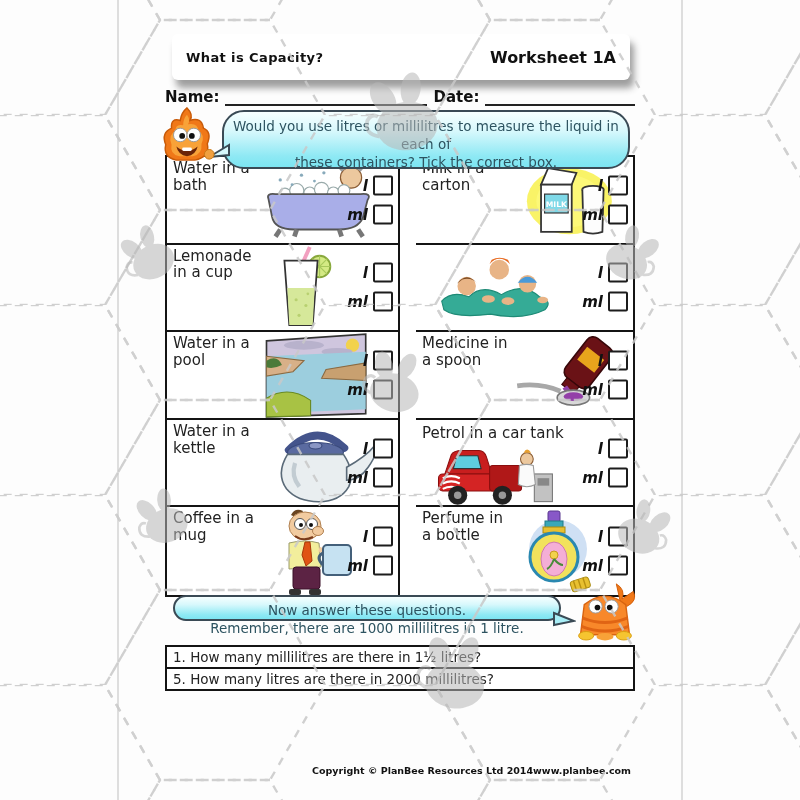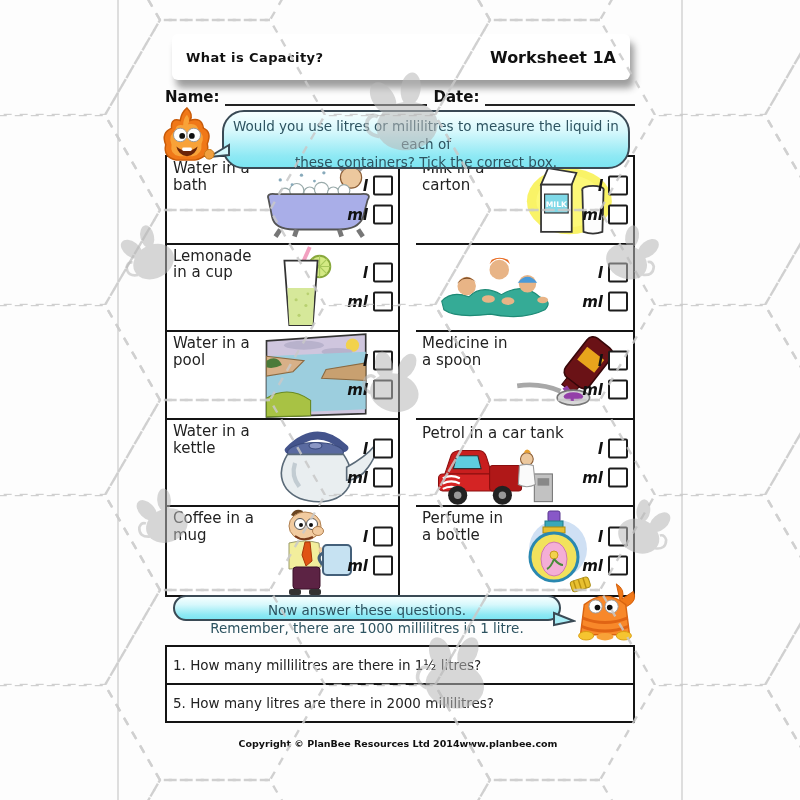--- a/index.html
+++ b/index.html
@@ -49,25 +49,25 @@
   .unit-row{display:flex;align-items:center;gap:5px;justify-content:flex-end;}
   .unit-label{font-weight:bold;font-style:italic;font-size:15px;color:#111;}
   .checkbox{width:20px;height:20px;border:2px solid #1c1c1c;border-radius:2px;background:#fff;box-sizing:border-box;}
   [data-name="container-cell-petrol-car"]{flex-wrap:wrap;align-content:flex-start;}
   [data-name="container-cell-petrol-car"] .cell-label{width:100%;padding-top:2px;}
   [data-name="container-cell-petrol-car"] .cell-art{height:auto;}
 
   
   .questions{position:absolute;left:0;top:615px;width:466px;border:2px solid #141414;background:#fff;z-index:1;}
   .q-row{height:20px;border-bottom:2px solid #141414;font-size:13.5px;color:#222;
-    display:flex;align-items:center;padding:8px 6px;}
+    display:flex;align-items:center;padding:0 6px;}
   .q-row:last-child{border-bottom:none;}
 
   
-  .footer{position:absolute;left:0;top:708px;width:466px;display:flex;justify-content:center;
+  .footer{position:absolute;left:0;top:735px;width:466px;display:flex;justify-content:flex-end;
     font-size:9.5px;font-weight:800;color:#111;}
 
   
   .hex-overlay{position:absolute;left:0;top:0;z-index:40;pointer-events:none;opacity:.85;}
   .doodle{position:absolute;z-index:45;pointer-events:none;opacity:.55;}
 </style>
 </head>
 <body>
 
 <div class="canvas" data-name="worksheet-canvas">

